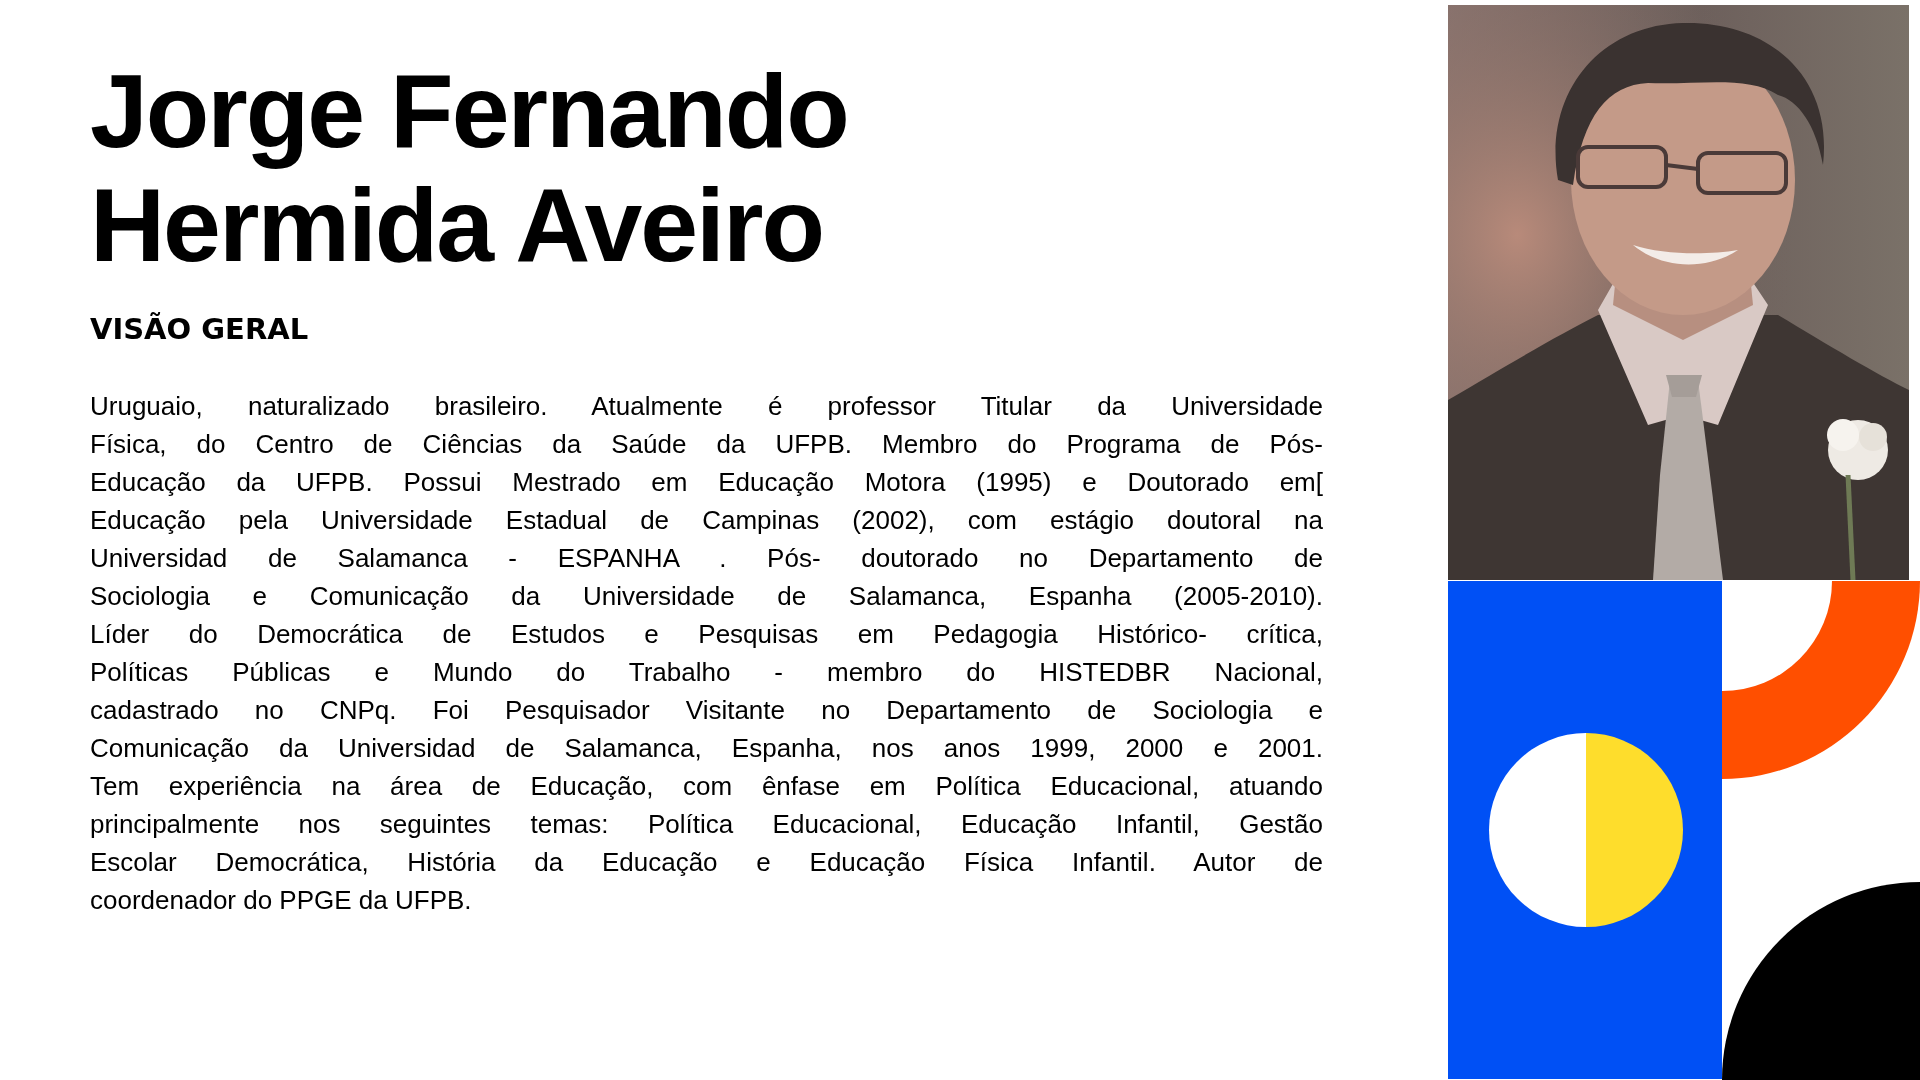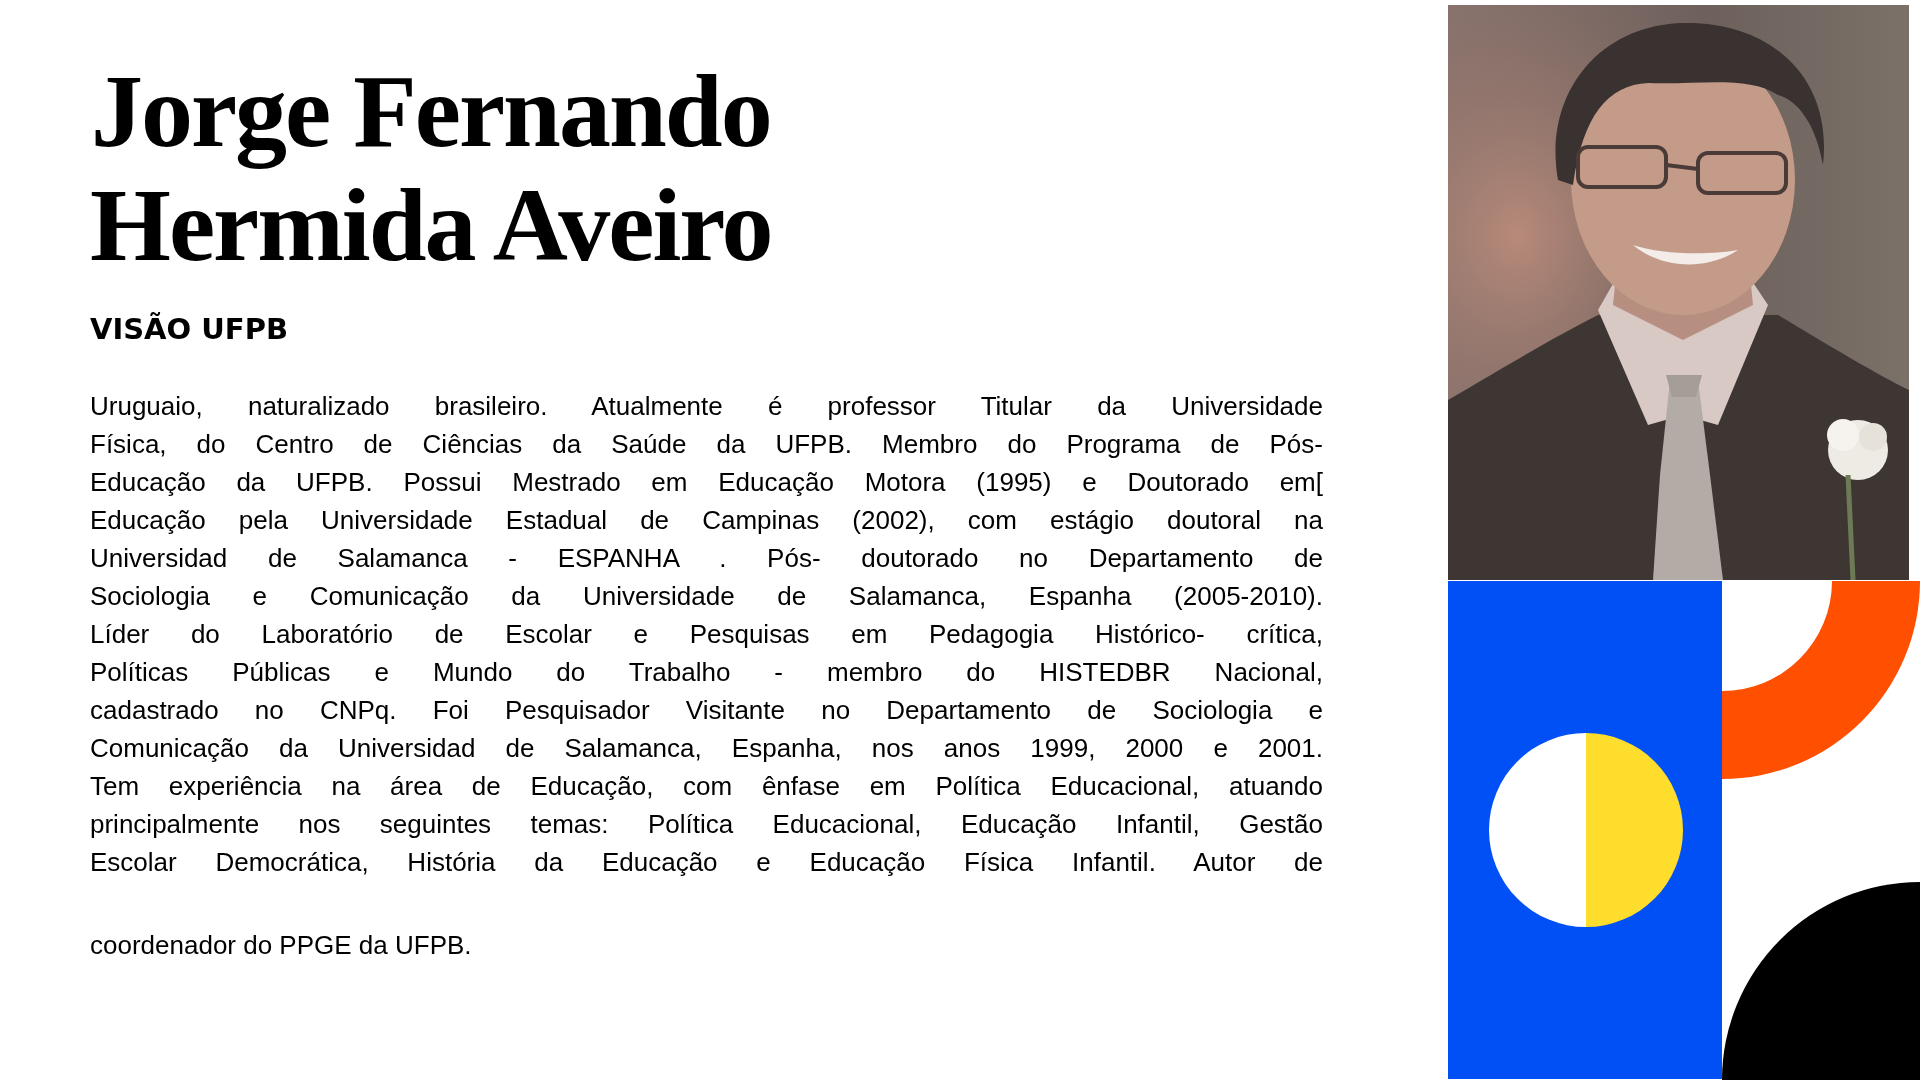--- a/index.html
+++ b/index.html
@@ -13,27 +13,26 @@
     body {
       position: relative;
       font-family: "Liberation Sans", "DejaVu Sans", sans-serif;
       color: #000000;
     }
     .title {
       position: absolute;
       left: 90px;
       top: 54px;
       margin: 0;
-      font-family: Liberation Serif, serif;
+      font-family: Liberation Sans, sans-serif;
       font-weight: bold;
       font-size: 104px;
       line-height: 114px;
       letter-spacing: -2px;
       color: #000000;
-      text-align: center;
     }
     .title .line { display: block; white-space: nowrap; }
     .section-heading {
       position: absolute;
       left: 90px;
       top: 312px;
       margin: 0;
       font-family: "DejaVu Sans", "Liberation Sans", sans-serif;
       font-weight: bold;
       font-size: 29px;
@@ -54,21 +53,20 @@
     .bio .bio-line {
       display: block;
       text-align: justify;
       text-align-last: justify;
       white-space: nowrap;
       overflow: visible;
       height: 38px;
     }
     .bio .bio-line.last {
       text-align-last: left;
-      margin-top: 45px;
     }
     .photo {
       position: absolute;
       left: 1448px;
       top: 5px;
       width: 461px;
       height: 575px;
       overflow: hidden;
       background: linear-gradient(90deg, #8a7470 0%, #7d6a66 25%, #6d605c 55%, #7a7168 100%);
     }
@@ -138,30 +136,30 @@
     }
   </style>
 </head>
 <body>
 
 <h1 class="title">
   <span class="line">Jorge Fernando</span>
   <span class="line">Hermida Aveiro</span>
 </h1>
 
-<h2 class="section-heading">VISÃO UFPB</h2>
+<h2 class="section-heading">VISÃO GERAL</h2>
 
 <div class="bio">
   <span class="bio-line">Uruguaio, naturalizado brasileiro. Atualmente é professor Titular da Universidade</span>
   <span class="bio-line">Física, do Centro de Ciências da Saúde da UFPB. Membro do Programa de Pós-</span>
   <span class="bio-line">Educação da UFPB. Possui Mestrado em Educação Motora (1995) e Doutorado em[</span>
   <span class="bio-line">Educação pela Universidade Estadual de Campinas (2002), com estágio doutoral na</span>
   <span class="bio-line">Universidad de Salamanca - ESPANHA . Pós- doutorado no Departamento de</span>
   <span class="bio-line">Sociologia e Comunicação da Universidade de Salamanca, Espanha (2005-2010).</span>
-  <span class="bio-line">Líder do Laboratório de Escolar e Pesquisas em Pedagogia Histórico- crítica,</span>
+  <span class="bio-line">Líder do Democrática de Estudos e Pesquisas em Pedagogia Histórico- crítica,</span>
   <span class="bio-line">Políticas Públicas e Mundo do Trabalho - membro do HISTEDBR Nacional,</span>
   <span class="bio-line">cadastrado no CNPq. Foi Pesquisador Visitante no Departamento de Sociologia e</span>
   <span class="bio-line">Comunicação da Universidad de Salamanca, Espanha, nos anos 1999, 2000 e 2001.</span>
   <span class="bio-line">Tem experiência na área de Educação, com ênfase em Política Educacional, atuando</span>
   <span class="bio-line">principalmente nos seguintes temas: Política Educacional, Educação Infantil, Gestão</span>
   <span class="bio-line">Escolar Democrática, História da Educação e Educação Física Infantil. Autor de</span>
   <span class="bio-line last">coordenador do PPGE da UFPB.</span>
 </div>
 
 <div class="photo">

